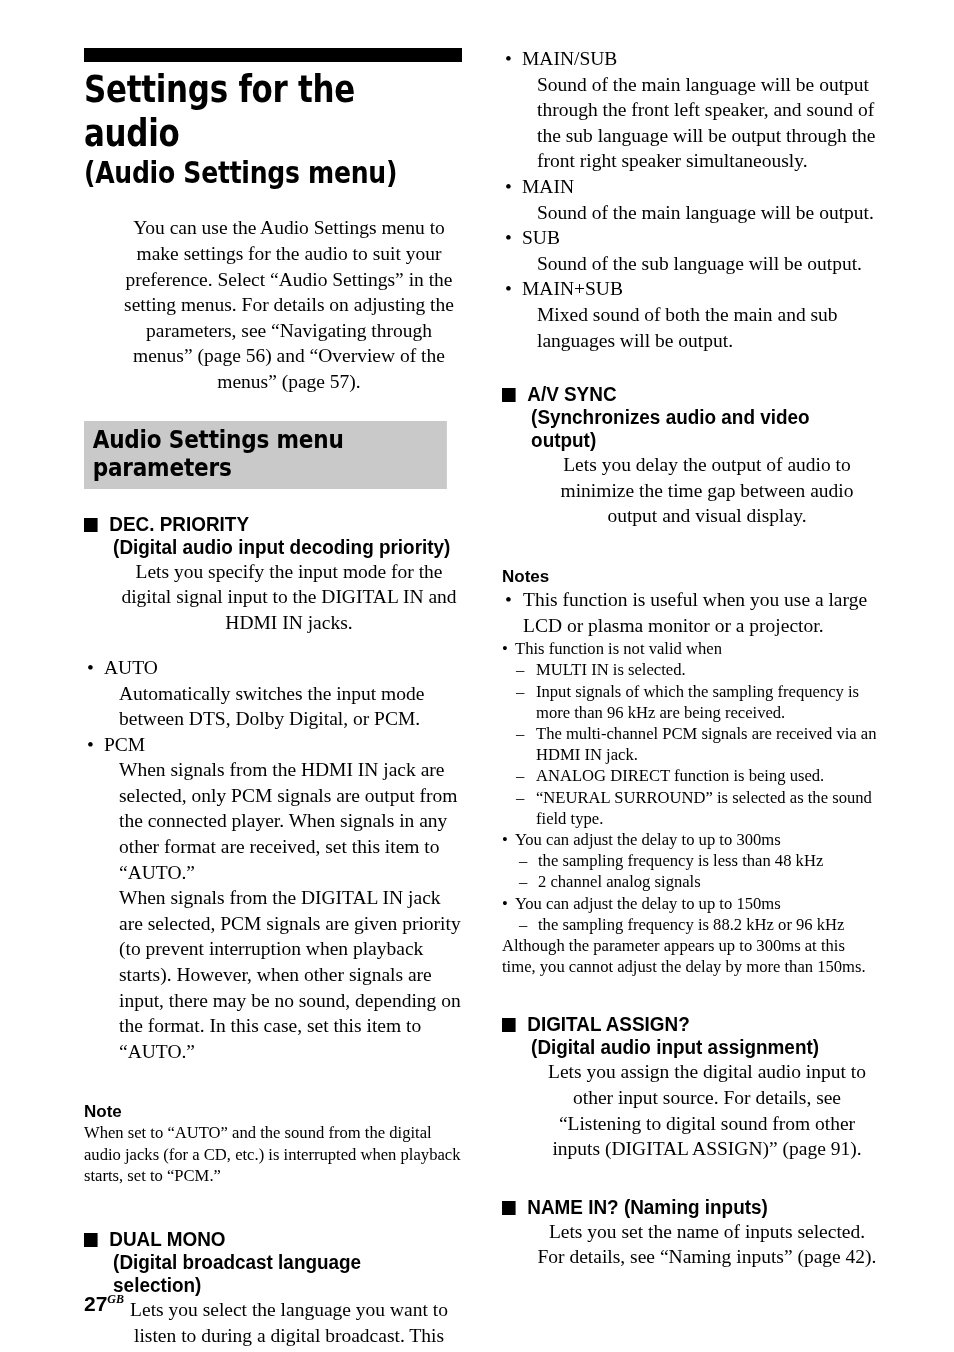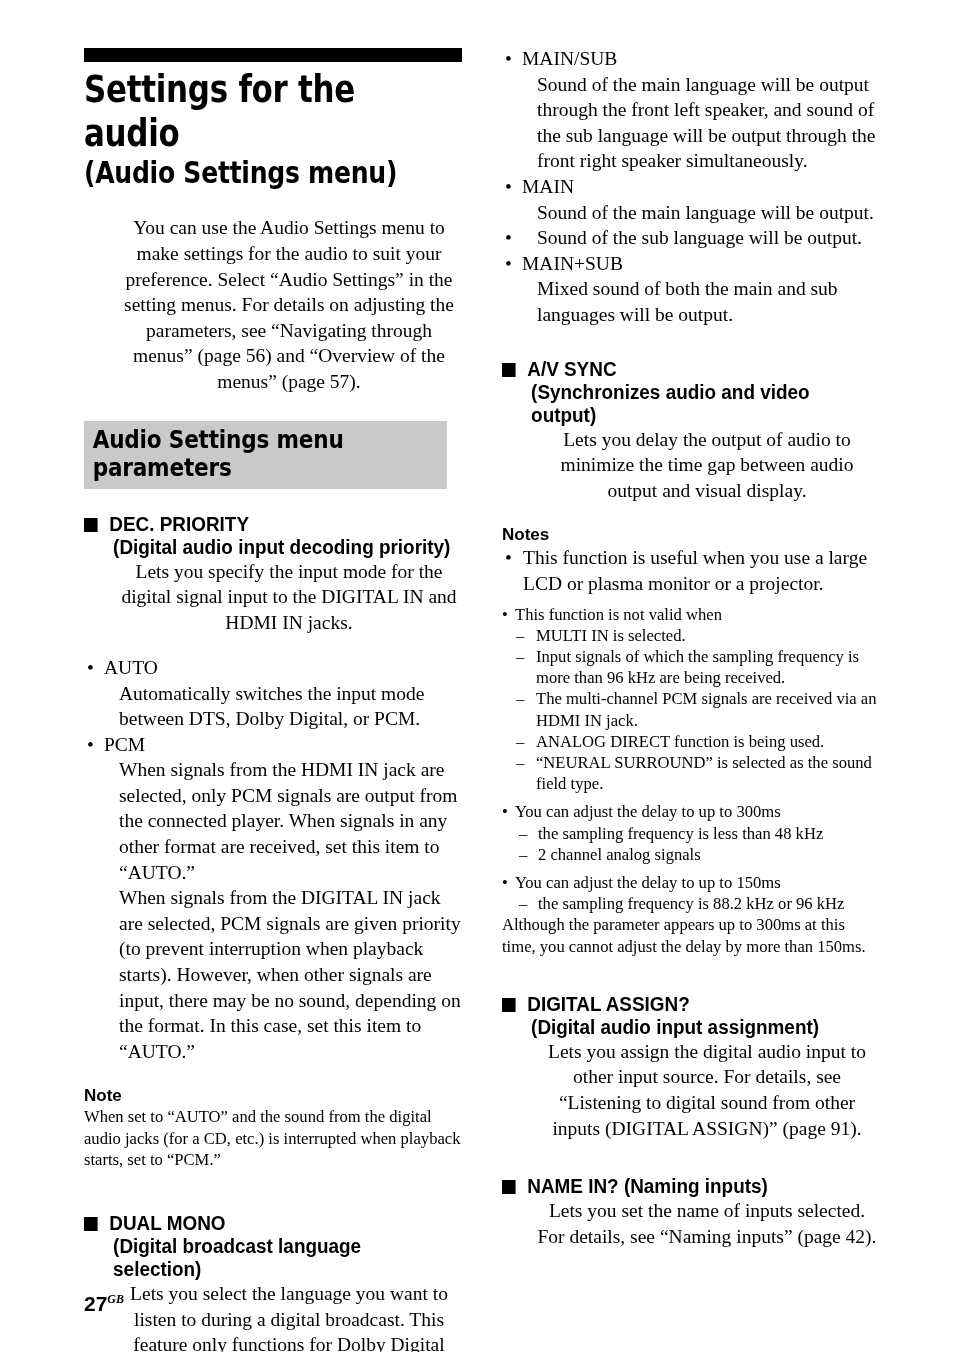--- a/index.html
+++ b/index.html
@@ -91,21 +91,21 @@
     display: block;
   }
   .sq-head .sub { display: block; padding-left: 4px; }
 
   
   .note-head {
     font-family: "Liberation Sans", sans-serif;
     font-weight: 700;
     font-size: 17px;
     line-height: 20px;
-    margin-top: 22px;
+    margin-top: 38px;
   }
   .note-body {
     font-size: 16.6px;
     line-height: 21.2px;
   }
 
   
   ul.bl, ul.dl {
     list-style: none;
     margin: 0;
@@ -128,21 +128,21 @@
     padding-left: 15px;
   }
 
   
   ul.bl.sm > li {
     font-size: 16.6px;
     line-height: 21.2px;
     padding-left: 13px;
   }
   ul.bl.sm > li > .bul { left: 0; }
-  ul.bl.sm > li .desc { padding-left: 0; margin-top: 7px; }
+  ul.bl.sm > li .desc { padding-left: 0; }
 
   
   ul.bl.lgnote > li {
     font-size: 19.5px;
     line-height: 25.6px;
     padding-left: 21px;
   }
   ul.bl.lgnote > li > .bul { left: 3px; }
   ul.bl.lgnote > li .desc { padding-left: 0; }
 
@@ -248,20 +248,21 @@
         <span class="lbl">MAIN/SUB</span>
         <span class="desc">Sound of the main language will be output through the front left speaker, and sound of the sub language will be output through the front right speaker simultaneously.</span>
       </li>
       <li>
         <span class="bul">•</span>
         <span class="lbl">MAIN</span>
         <span class="desc">Sound of the main language will be output.</span>
       </li>
       <li>
         <span class="bul">•</span>
+        <span class="lbl">SUB</span>
         <span class="desc">Sound of the sub language will be output.</span>
       </li>
       <li>
         <span class="bul">•</span>
         <span class="lbl">MAIN+SUB</span>
         <span class="desc">Mixed sound of both the main and sub languages will be output.</span>
       </li>
     </ul>
 
     <div class="sq-head" style="margin-top:30px;">

